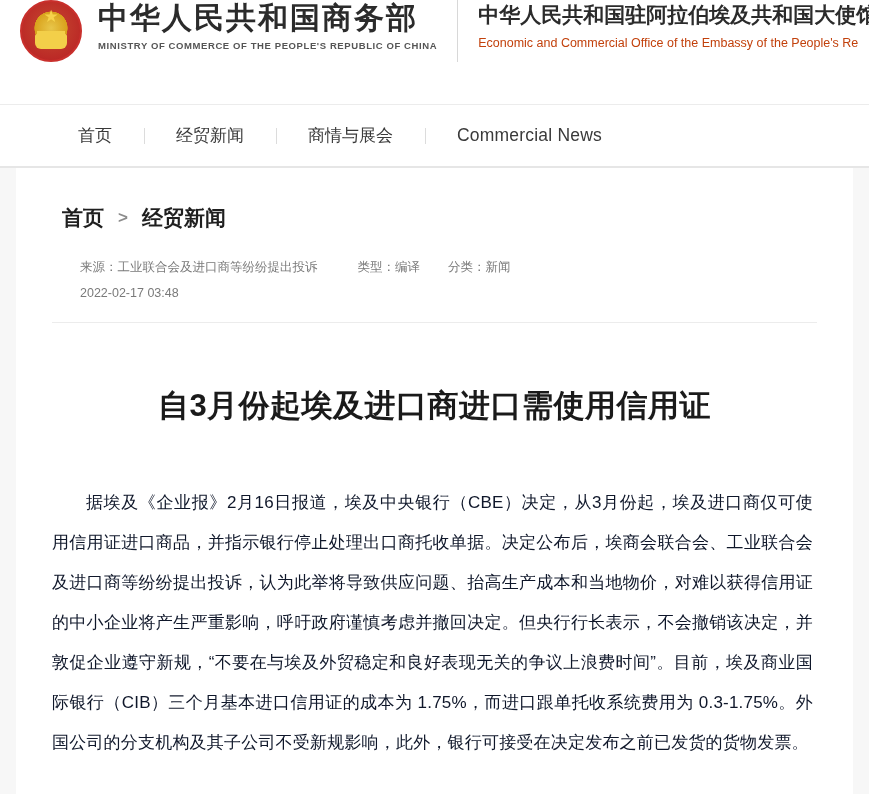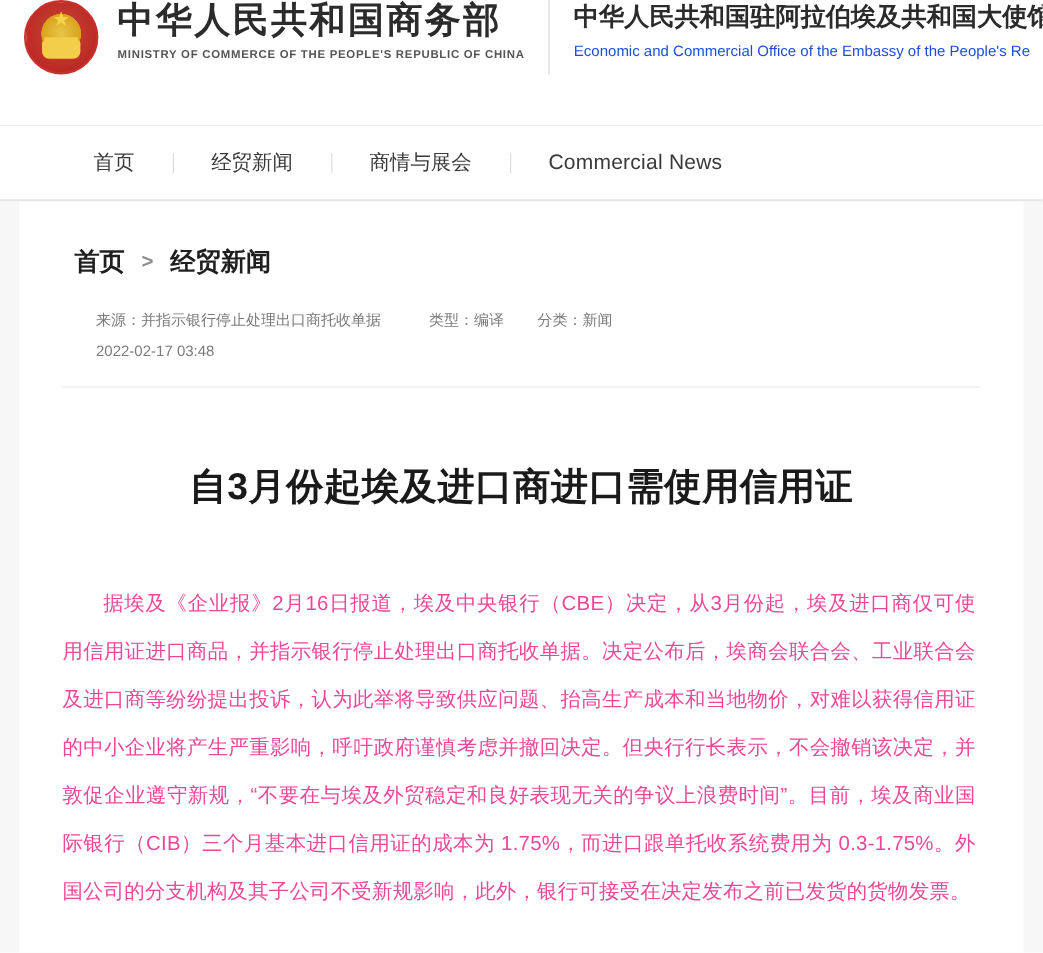--- a/index.html
+++ b/index.html
@@ -88,21 +88,21 @@
   }
   .brand-embassy .line1 {
     font-size: 21px;
     font-weight: bold;
     color: #2b2b2b;
     line-height: 30px;
     white-space: nowrap;
   }
   .brand-embassy .line2 {
     font-size: 12.5px;
-    color: #1d4ed8;
+    color: #c2410c;
     line-height: 20px;
     margin-top: 3px;
     white-space: nowrap;
   }
 
   
   .nav-bar {
     height: 64px;
     background: #ffffff;
     border-top: 1px solid #ececec;
@@ -195,21 +195,21 @@
     color: #1a1a1a;
     letter-spacing: 0.5px;
     line-height: 44px;
     padding: 40px 0 34px 0;
     text-align: center;
   }
 
   .article-body {
     font-size: 17px;
     line-height: 40px;
-    color: #ec4899;
+    color: #0f172a;
     text-align: justify;
     text-indent: 34px;
     letter-spacing: 0.2px;
     padding-right: 4px;
   }
 </style>
 </head>
 <body>
 
 <div class="site-header">
@@ -240,21 +240,21 @@
 
     <div class="breadcrumb">
       <span>首页</span>
       <span class="sep">&gt;</span>
       <span>经贸新闻</span>
     </div>
 
     <div class="meta-block">
       <div class="meta-row">
         <span>来源：</span>
-        <span>并指示银行停止处理出口商托收单据</span>
+        <span>工业联合会及进口商等纷纷提出投诉</span>
         <span class="gap-lg"></span>
         <span>类型：</span>
         <span>编译</span>
         <span class="gap-md"></span>
         <span>分类：</span>
         <span>新闻</span>
       </div>
       <div class="meta-date">2022-02-17 03:48</div>
     </div>
 

